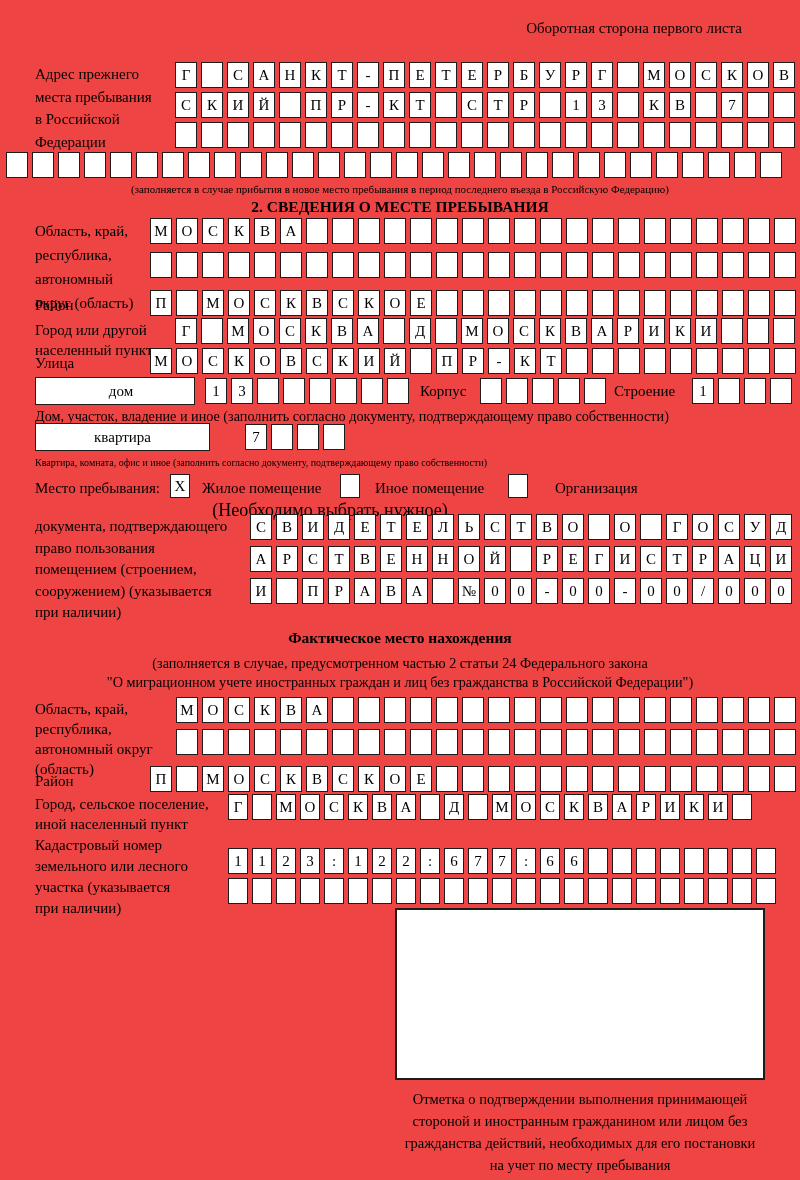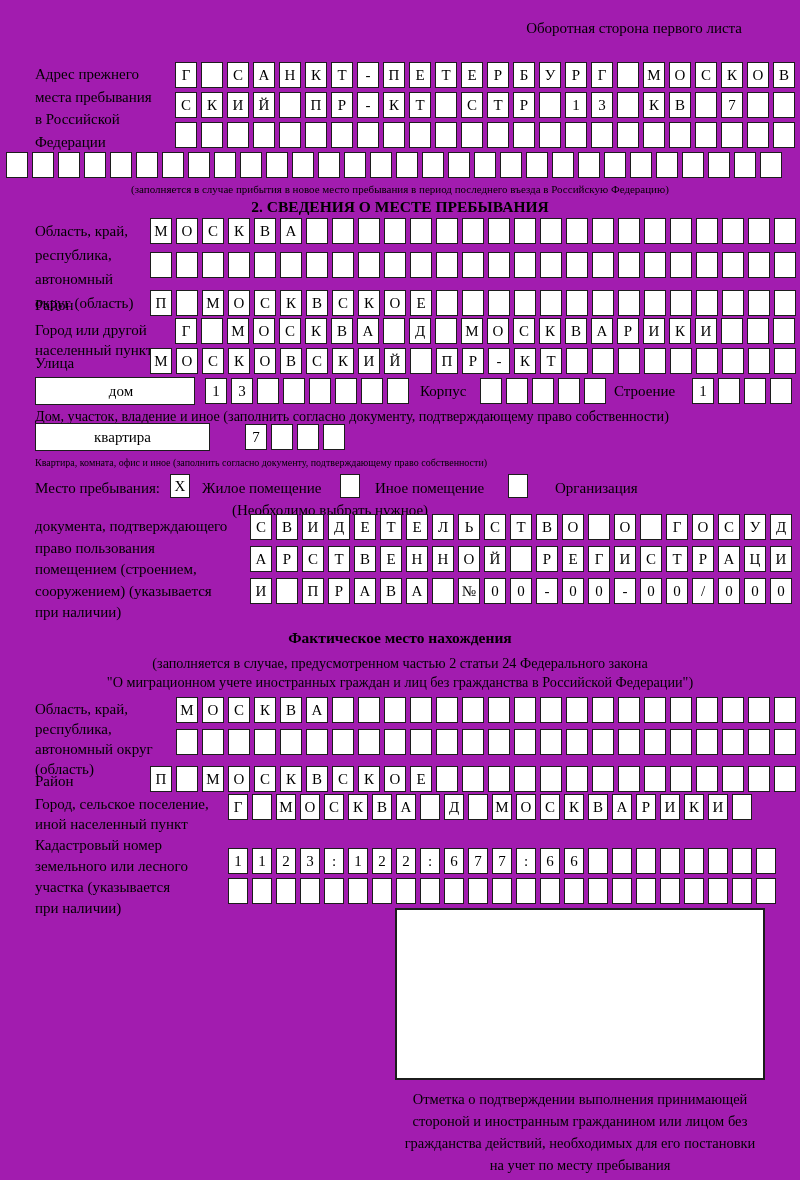--- a/index.html
+++ b/index.html
@@ -1,17 +1,17 @@
 <!DOCTYPE html>
 <html><head>
 <meta charset="utf-8">
 <style>
   html,body{margin:0;padding:0;background:#fff;}
   .page{
-    position:relative;width:800px;height:1180px;background:#a21caf;color:#000;
+    position:relative;width:800px;height:1180px;background:#ef4444;color:#000;
     font-family:"Liberation Serif","DejaVu Serif",serif;font-size:15px;overflow:hidden;
   }
   .lbl{position:absolute;line-height:21px;}
   .lbl div{white-space:nowrap;}
   .boxrow{position:absolute;display:flex;gap:4px;}
   .cell{
     flex:none;width:22px;height:26px;border:1.6px solid #1c1c1c;box-sizing:border-box;
     display:flex;align-items:center;justify-content:center;font-size:15px;background:#fff;
   }
   .boxrow.sm .cell{width:20px;}
@@ -342,21 +342,21 @@
     </div>
   <div class="note" style="top:454px;left:35px;font-size:10px;">Квартира, комната, офис и иное (заполнить согласно документу, подтверждающему право собственности)</div>
 
   <div class="lbl" style="top:476px;left:35px;line-height:24px;">Место пребывания:</div>
   <div class="cbox" style="top:474px;left:170px;">X</div>
   <div class="lbl" style="top:476px;left:202px;line-height:24px;">Жилое помещение</div>
   <div class="cbox" style="top:474px;left:340px;"></div>
   <div class="lbl" style="top:476px;left:375px;line-height:24px;">Иное помещение</div>
   <div class="cbox" style="top:474px;left:508px;"></div>
   <div class="lbl" style="top:476px;left:555px;line-height:24px;">Организация</div>
-  <div class="note centerline" style="top:501px;left:35px;width:590px;font-size:15px;">(Необходимо выбрать нужное)</div>
+  <div class="note centerline" style="top:501px;left:35px;width:590px;font-size:18px;">(Необходимо выбрать нужное)</div>
 
   <div class="lbl" style="top:516px;left:35px;line-height:21.5px;">
       <div>документа, подтверждающего</div>
       <div>право пользования</div>
       <div>помещением (строением,</div>
       <div>сооружением) (указывается</div>
       <div>при наличии)</div>
     </div>
   <div class="boxrow" style="top:514px;left:250px;">
       <span class="cell">С</span>

